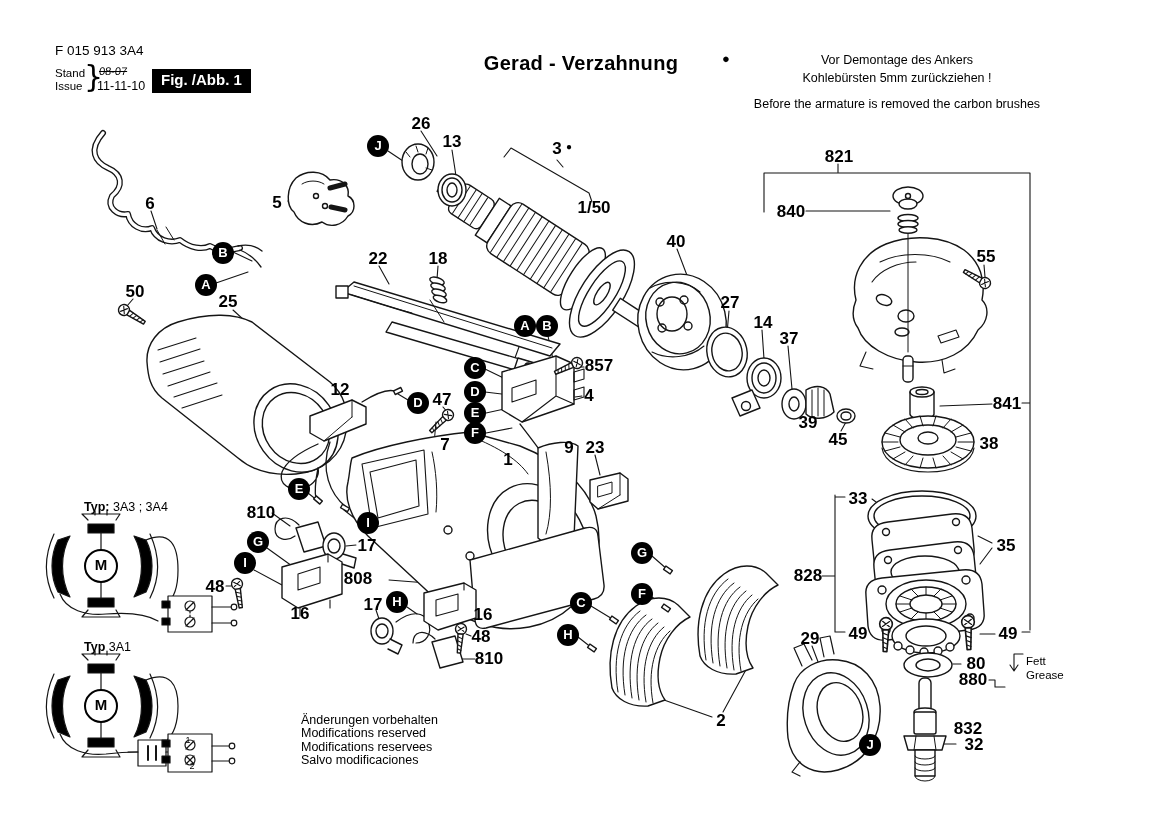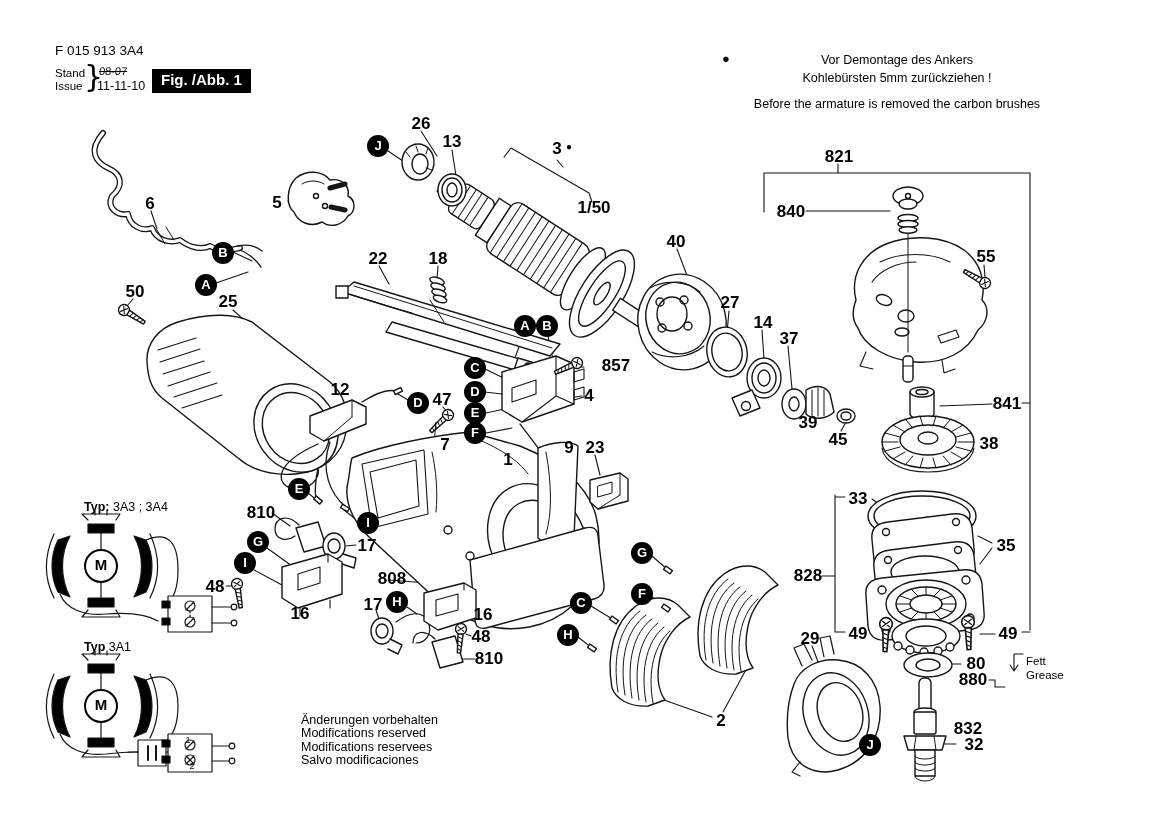--- a/index.html
+++ b/index.html
@@ -341,20 +341,21 @@
 
 <div class="hdr-pn">F 015 913 3A4</div>
 <div class="hdr-si">
   <div>Stand</div>
   <div>Issue</div>
 </div>
 <div class="hdr-brace">}</div>
 <div class="hdr-old">08-07</div>
 <div class="hdr-new">11-11-10</div>
 <div class="figbox">Fig. /Abb. 1</div>
+<div class="title">Gerad - Verzahnung</div>
 
 <div class="notice">
   <span class="blt">●</span>
   <div class="txt">
     <div>Vor Demontage des Ankers</div>
     <div>Kohlebürsten 5mm zurückziehen !</div>
     <div class="en">
       <div>Before the armature is removed the carbon brushes</div>
     </div>
   </div>
@@ -392,38 +393,38 @@
       <div class="pl" style="left: 986px; top: 256px;">55</div>
       <div class="pl" style="left: 277px; top: 202px;">5</div>
       <div class="pl" style="left: 150px; top: 203px;">6</div>
       <div class="pl" style="left: 378px; top: 258px;">22</div>
       <div class="pl" style="left: 438px; top: 258px;">18</div>
       <div class="pl" style="left: 730px; top: 302px;">27</div>
       <div class="pl" style="left: 763px; top: 322px;">14</div>
       <div class="pl" style="left: 789px; top: 338px;">37</div>
       <div class="pl" style="left: 135px; top: 291px;">50</div>
       <div class="pl" style="left: 228px; top: 301px;">25</div>
-      <div class="pl" style="left: 616px; top: 365px;">857</div>
+      <div class="pl" style="left: 594px; top: 365px; padding-left: 10px;">857</div>
       <div class="pl" style="left: 589px; top: 395px;">4</div>
       <div class="pl" style="left: 340px; top: 389px;">12</div>
       <div class="pl" style="left: 442px; top: 399px;">47</div>
       <div class="pl" style="left: 808px; top: 422px;">39</div>
       <div class="pl" style="left: 838px; top: 439px;">45</div>
       <div class="pl" style="left: 1007px; top: 403px;">841</div>
       <div class="pl" style="left: 989px; top: 443px;">38</div>
       <div class="pl" style="left: 858px; top: 498px;">33</div>
       <div class="pl" style="left: 1006px; top: 545px;">35</div>
       <div class="pl" style="left: 445px; top: 444px;">7</div>
       <div class="pl" style="left: 569px; top: 447px;">9</div>
       <div class="pl" style="left: 595px; top: 447px;">23</div>
       <div class="pl" style="left: 508px; top: 459px;">1</div>
       <div class="pl" style="left: 808px; top: 575px;">828</div>
       <div class="pl" style="left: 261px; top: 512px;">810</div>
       <div class="pl" style="left: 367px; top: 545px;">17</div>
-      <div class="pl" style="left: 392px; top: 578px; text-align: right;">808</div>
+      <div class="pl" style="left: 358px; top: 578px; text-align: right;">808</div>
       <div class="pl" style="left: 373px; top: 604px;">17</div>
       <div class="pl" style="left: 215px; top: 586px;">48</div>
       <div class="pl" style="left: 300px; top: 613px;">16</div>
       <div class="pl" style="left: 483px; top: 614px;">16</div>
       <div class="pl" style="left: 481px; top: 636px;">48</div>
       <div class="pl" style="left: 489px; top: 658px;">810</div>
       <div class="pl" style="left: 810px; top: 638px;">29</div>
       <div class="pl" style="left: 858px; top: 633px;">49</div>
       <div class="pl" style="left: 1008px; top: 633px;">49</div>
       <div class="pl" style="left: 976px; top: 663px;">80</div>

